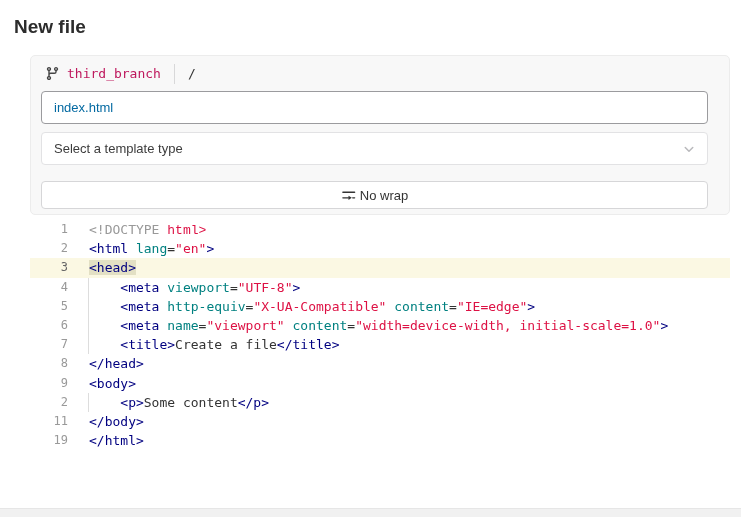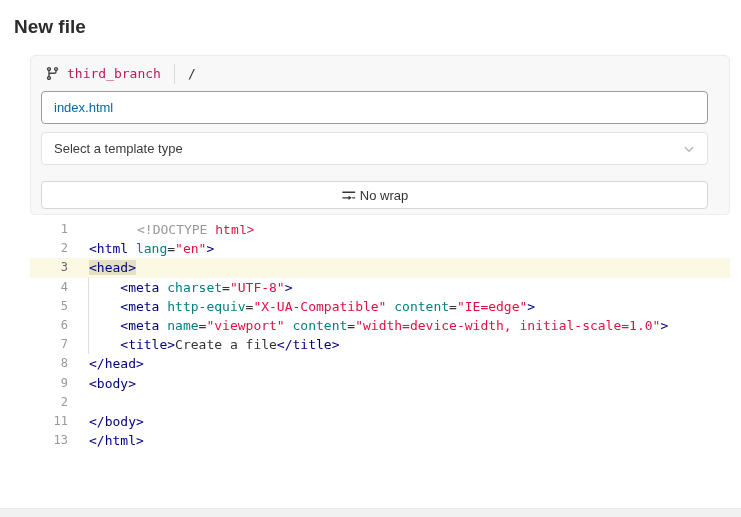--- a/index.html
+++ b/index.html
@@ -36,21 +36,21 @@
         font-family:"DejaVu Sans Mono", monospace; }
   .code-row { display:flex; height:19.2px; line-height:19.2px; }
   .code-row.active { background:var(--c-active-line-bg); }
   .gutter-num { width:38px; flex:0 0 38px; text-align:right; font-size:12px; color:var(--c-gutter); }
   .code-row.active .gutter-num { color:#666; }
   .code-text { margin-left:21px; font-size:13px; white-space:pre; position:relative; color:var(--c-text); }
   .code-row.guide .code-text::before { content:""; position:absolute; left:-1px; top:0; bottom:0; width:1px; background:var(--c-guide); }
   .tok-tag { color:var(--c-tag); }
   .tok-attr { color:var(--c-attr); }
   .tok-str { color:var(--c-str); }
-  .tok-meta { color:var(--c-meta);margin-left:48px; }
+  .tok-meta { color:var(--c-meta); }
   .tok-doctag { color:var(--c-str);font-family:Liberation Mono, monospace; }
   .tok-text { color:var(--c-text); }
   .tok-tagmatch { color:var(--c-tag); background:var(--c-match-bg);text-align:right; }
 
   .bottom-scrollbar { position:absolute; left:0; top:508px; width:741px; height:9px;
         background:#f1f1f1; border-top:1px solid #e6e6e6; }
 </style>
 </head>
 <body>
 
@@ -105,21 +105,21 @@
         <div class="code-row">
           <span class="gutter-num">2</span>
           <span class="code-text"><span class="tok-tag">&lt;html</span><span class="tok-text"> </span><span class="tok-attr">lang</span><span class="tok-text">=</span><span class="tok-str">"en"</span><span class="tok-tag">&gt;</span></span>
         </div>
         <div class="code-row active">
           <span class="gutter-num">3</span>
           <span class="code-text"><span class="tok-tagmatch">&lt;head</span><span class="tok-tagmatch">&gt;</span></span>
         </div>
         <div class="code-row guide">
           <span class="gutter-num">4</span>
-          <span class="code-text"><span class="tok-text">    </span><span class="tok-tag">&lt;meta</span><span class="tok-text"> </span><span class="tok-attr">charset</span><span class="tok-text">=</span><span class="tok-str">"UTF-8"</span><span class="tok-tag">&gt;</span></span>
+          <span class="code-text"><span class="tok-text">    </span><span class="tok-tag">&lt;meta</span><span class="tok-text"> </span><span class="tok-attr">viewport</span><span class="tok-text">=</span><span class="tok-str">"UTF-8"</span><span class="tok-tag">&gt;</span></span>
         </div>
         <div class="code-row guide">
           <span class="gutter-num">5</span>
           <span class="code-text"><span class="tok-text">    </span><span class="tok-tag">&lt;meta</span><span class="tok-text"> </span><span class="tok-attr">http-equiv</span><span class="tok-text">=</span><span class="tok-str">"X-UA-Compatible"</span><span class="tok-text"> </span><span class="tok-attr">content</span><span class="tok-text">=</span><span class="tok-str">"IE=edge"</span><span class="tok-tag">&gt;</span></span>
         </div>
         <div class="code-row guide">
           <span class="gutter-num">6</span>
           <span class="code-text"><span class="tok-text">    </span><span class="tok-tag">&lt;meta</span><span class="tok-text"> </span><span class="tok-attr">name</span><span class="tok-text">=</span><span class="tok-str">"viewport"</span><span class="tok-text"> </span><span class="tok-attr">content</span><span class="tok-text">=</span><span class="tok-str">"width=device-width, initial-scale=1.0"</span><span class="tok-tag">&gt;</span></span>
         </div>
         <div class="code-row guide">
@@ -129,27 +129,28 @@
         <div class="code-row">
           <span class="gutter-num">8</span>
           <span class="code-text"><span class="tok-tag">&lt;/head&gt;</span></span>
         </div>
         <div class="code-row">
           <span class="gutter-num">9</span>
           <span class="code-text"><span class="tok-tag">&lt;body&gt;</span></span>
         </div>
         <div class="code-row guide">
           <span class="gutter-num">2</span>
+          <span class="code-text"><span class="tok-text">    </span><span class="tok-tag">&lt;p&gt;</span><span class="tok-text">Some content</span><span class="tok-tag">&lt;/p&gt;</span></span>
         </div>
         <div class="code-row">
           <span class="gutter-num">11</span>
           <span class="code-text"><span class="tok-tag">&lt;/body&gt;</span></span>
         </div>
         <div class="code-row">
-          <span class="gutter-num">13</span>
+          <span class="gutter-num">19</span>
           <span class="code-text"><span class="tok-tag">&lt;/html&gt;</span></span>
         </div>
       </div>
   </div>
 
   <div class="bottom-scrollbar"></div>
 
 </div>
 
 </body></html>

